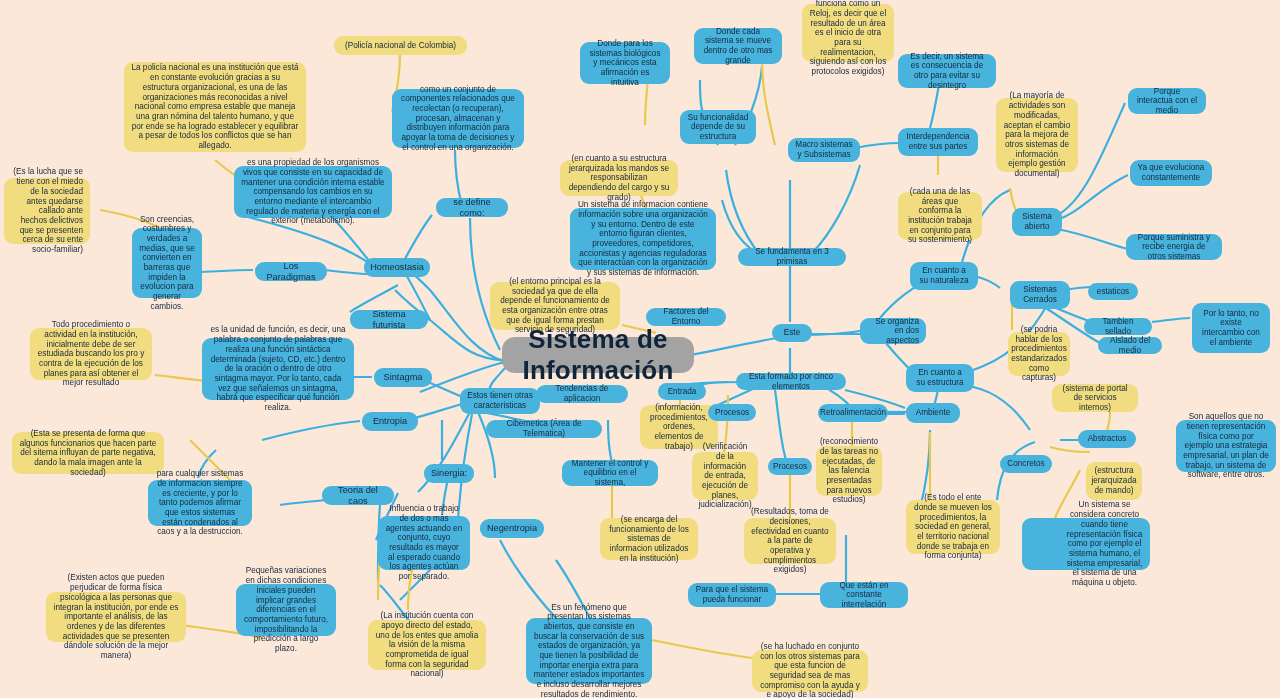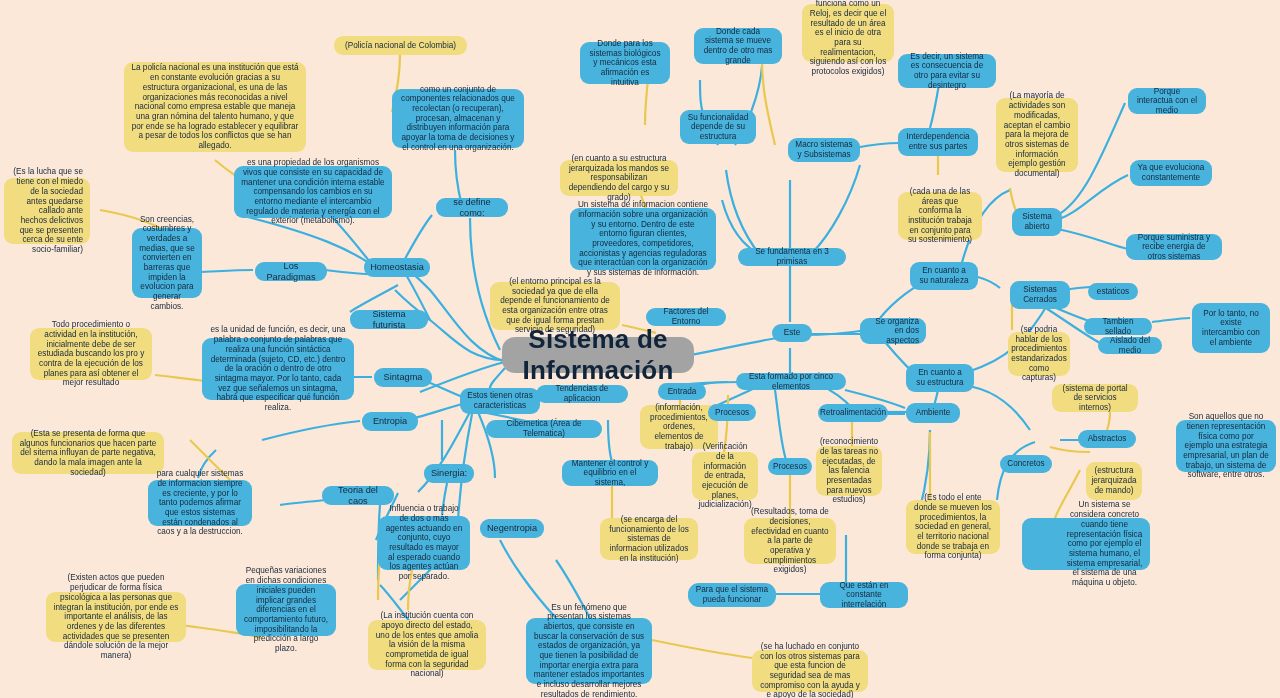--- a/index.html
+++ b/index.html
@@ -250,17 +250,17 @@
   <div class="node blue t9" style="left:1022px;top:518px;width:128px;height:52px;padding-left:44px;">Un sistema se considera concreto cuando tiene representación física como por ejemplo el sistema humano, el sistema empresarial, el sistema de una máquina u objeto.</div>
   <div class="node blue t9" style="left:736px;top:373px;width:110px;height:17px;">Esta formado por cinco elementos</div>
   <div class="node blue t9" style="left:658px;top:383px;width:48px;height:17px;">Entrada</div>
   <div class="node yellow t9" style="left:640px;top:405px;width:78px;height:44px;">(información, procedimientos, ordenes, elementos de trabajo)</div>
   <div class="node blue t9" style="left:708px;top:404px;width:48px;height:17px;">Procesos</div>
   <div class="node yellow t9" style="left:692px;top:452px;width:66px;height:48px;">(Verificación de la información de entrada, ejecución de planes, judicialización)</div>
   <div class="node blue t9" style="left:768px;top:458px;width:44px;height:17px;">Procesos</div>
   <div class="node yellow t9" style="left:744px;top:518px;width:92px;height:46px;">(Resultados, toma de decisiones, efectividad en cuanto a la parte de operativa y cumplimientos exigidos)</div>
   <div class="node blue t9" style="left:818px;top:404px;width:70px;height:18px;">Retroalimentación</div>
   <div class="node yellow t9" style="left:816px;top:446px;width:66px;height:50px;">(reconocimiento de las tareas no ejecutadas, de las falencia presentadas para nuevos estudios)</div>
-  <div class="node blue t9" style="left:688px;top:583px;width:88px;height:24px;border-radius:11px;">Para que el sistema pueda funcionar</div>
+  <div class="node blue t9" style="left:688px;top:583px;width:88px;height:24px;">Para que el sistema pueda funcionar</div>
   <div class="node blue t9" style="left:820px;top:582px;width:88px;height:26px;">Que están en constante interrelación</div>
   <div class="node yellow t9" style="left:752px;top:650px;width:116px;height:42px;">(se ha luchado en conjunto con los otros sistemas para que esta funcion de seguridad sea de mas compromiso con la ayuda y e apoyo de la sociedad)</div>
 
 </div>
 
 </body></html>

